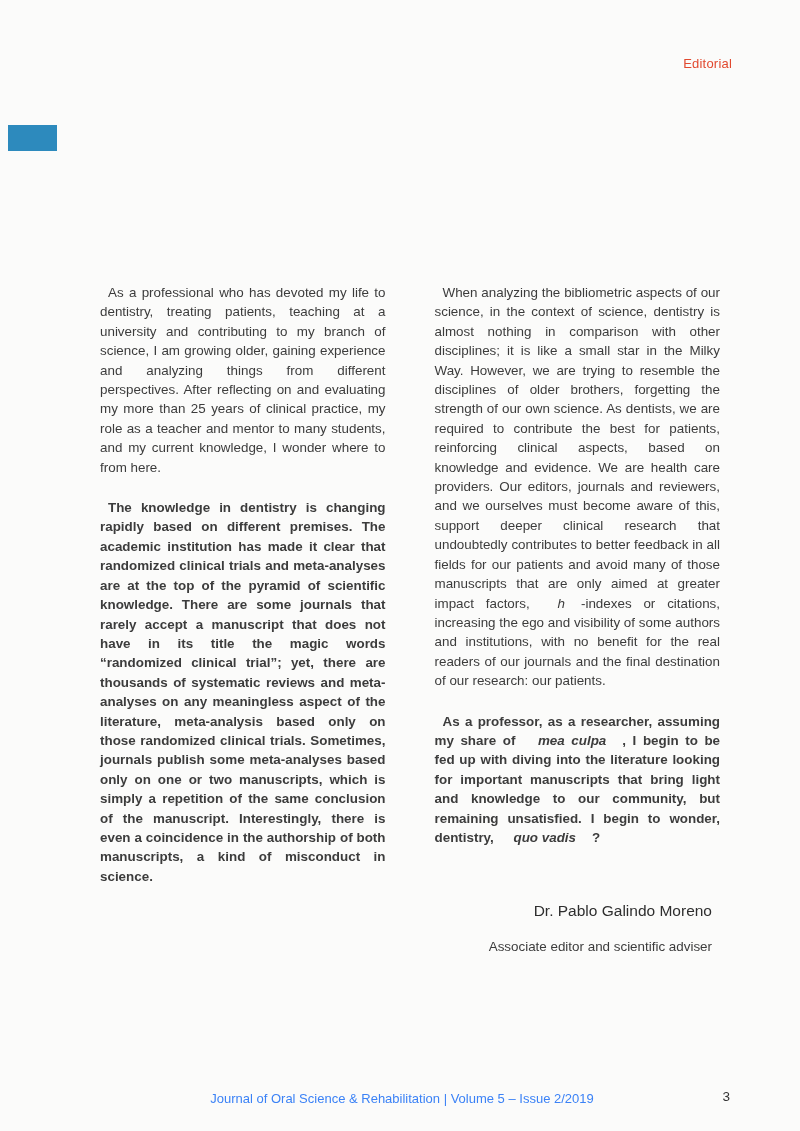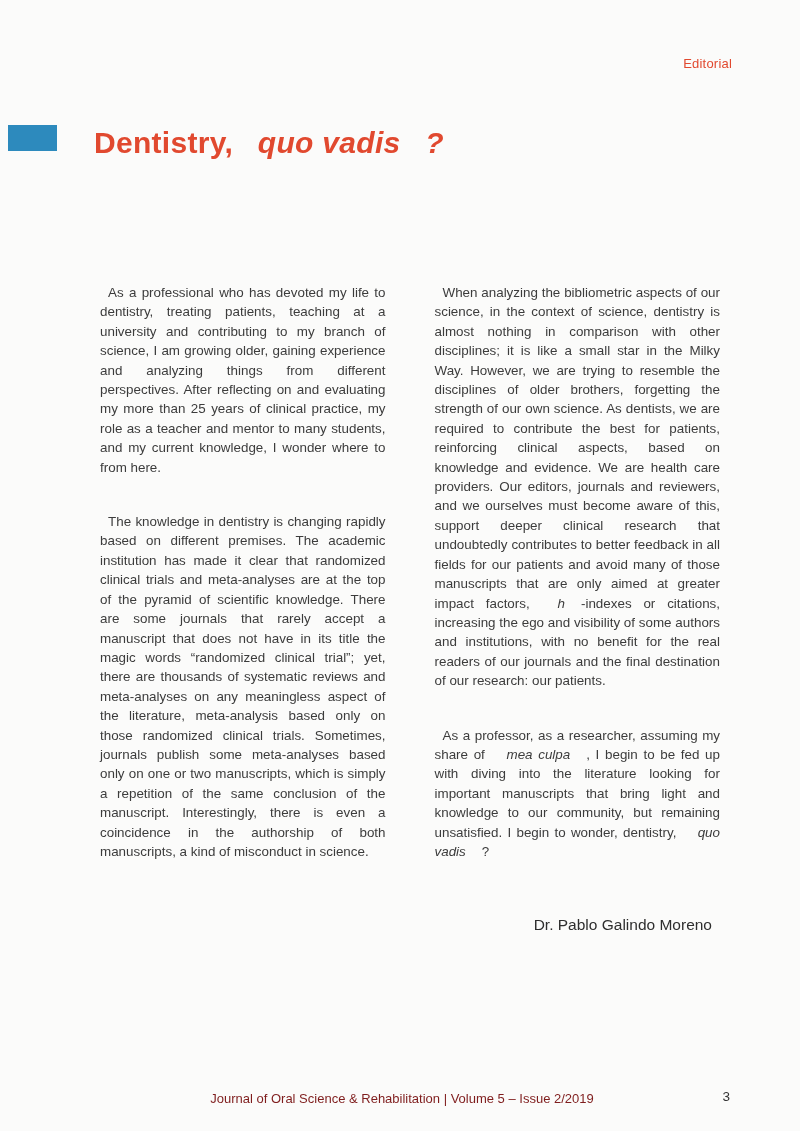--- a/index.html
+++ b/index.html
@@ -45,21 +45,21 @@
     display: flex;
     gap: 17px;
   }
   .column {
     width: 325.5px;
     font-size: 13.4px;
     line-height: 19.4px;
     color: #3c3c3c;
     text-align: justify;
   }
-  .column p + p { margin-top: 19px; }
+  .column p + p { margin-top: 5px; font-weight: bold; }
   .signature { margin-top: 29px; text-align: right; }
   .signature .sig-name {
     font-size: 15.5px;
     color: #2e2e2e;
     line-height: 21px;
   }
   .signature .sig-role {
     font-size: 13.4px;
     color: #3c3c3c;
     line-height: 19px;
@@ -82,33 +82,33 @@
 </style>
 </head>
 <body>
 
 <div class="page">
 
   <div class="header-label" style="color: rgb(225, 73, 47);">Editorial</div>
 
   <div class="title-bar" style="background-color: rgb(45, 138, 189);"></div>
 
-  <h1 class="page-title" style="color: rgb(225, 73, 47);"><span>Dentistry, </span><span style="font-style: italic;">quo vadis</span><span style="font-style: italic;"> ?</span></h1>
 
   <div class="columns">
     <div class="column">
       <p><span>As a professional who has devoted my life to dentistry, treating patients, teaching at a university and contributing to my branch of science, I am growing older, gaining experience and analyzing things from different perspectives. After reflecting on and evaluating my more than 25 years of clinical practice, my role as a teacher and mentor to many students, and my current knowledge, I wonder where to from here.</span></p>
       <p><span>The knowledge in dentistry is changing rapidly based on different premises. The academic institution has made it clear that randomized clinical trials and meta-analyses are at the top of the pyramid of scientific knowledge. There are some journals that rarely accept a manuscript that does not have in its title the magic words “randomized clinical trial”; yet, there are thousands of systematic reviews and meta-analyses on any meaningless aspect of the literature, meta-analysis based only on those randomized clinical trials. Sometimes, journals publish some meta-analyses based only on one or two manuscripts, which is simply a repetition of the same conclusion of the manuscript. Interestingly, there is even a coincidence in the authorship of both manuscripts, a kind of misconduct in science.</span></p>
     </div>
     <div class="column">
       <p><span>When analyzing the bibliometric aspects of our science, in the context of science, dentistry is almost nothing in comparison with other disciplines; it is like a small star in the Milky Way. However, we are trying to resemble the disciplines of older brothers, forgetting the strength of our own science. As dentists, we are required to contribute the best for patients, reinforcing clinical aspects, based on knowledge and evidence. We are health care providers. Our editors, journals and reviewers, and we ourselves must become aware of this, support deeper clinical research that undoubtedly contributes to better feedback in all fields for our patients and avoid many of those manuscripts that are only aimed at greater impact factors, </span><span style="font-style: italic;">h</span><span>-indexes or citations, increasing the ego and visibility of some authors and institutions, with no benefit for the real readers of our journals and the final destination of our research: our patients.</span></p>
       <p><span>As a professor, as a researcher, assuming my share of </span><span style="font-style: italic;">mea culpa</span><span>, I begin to be fed up with diving into the literature looking for important manuscripts that bring light and knowledge to our community, but remaining unsatisfied. I begin to wonder, dentistry, </span><span style="font-style: italic;">quo vadis</span><span>?</span></p>
       <div class="signature">
         <div class="sig-name">Dr. Pablo Galindo Moreno</div>
+        <div class="sig-role">Associate editor and scientific adviser</div>
       </div>
     </div>
   </div>
 
-  <div class="footer-line" style="color: #7f1d1d;">Journal of Oral Science &amp; Rehabilitation | Volume 5 – Issue 2/2019</div>
+  <div class="footer-line" style="color: #3b82f6;">Journal of Oral Science &amp; Rehabilitation | Volume 5 – Issue 2/2019</div>
 
   <div class="page-number">3</div>
 
 </div>
 
 </body></html>

